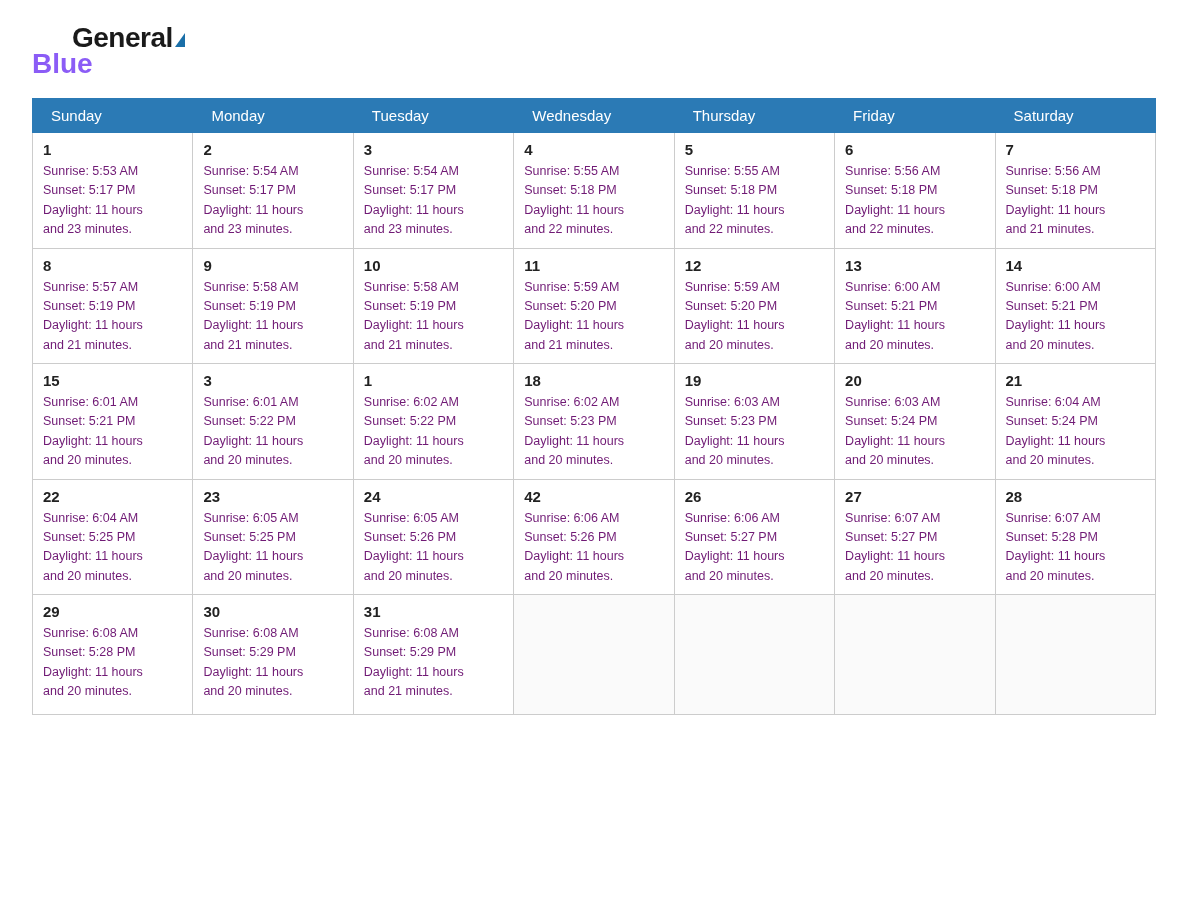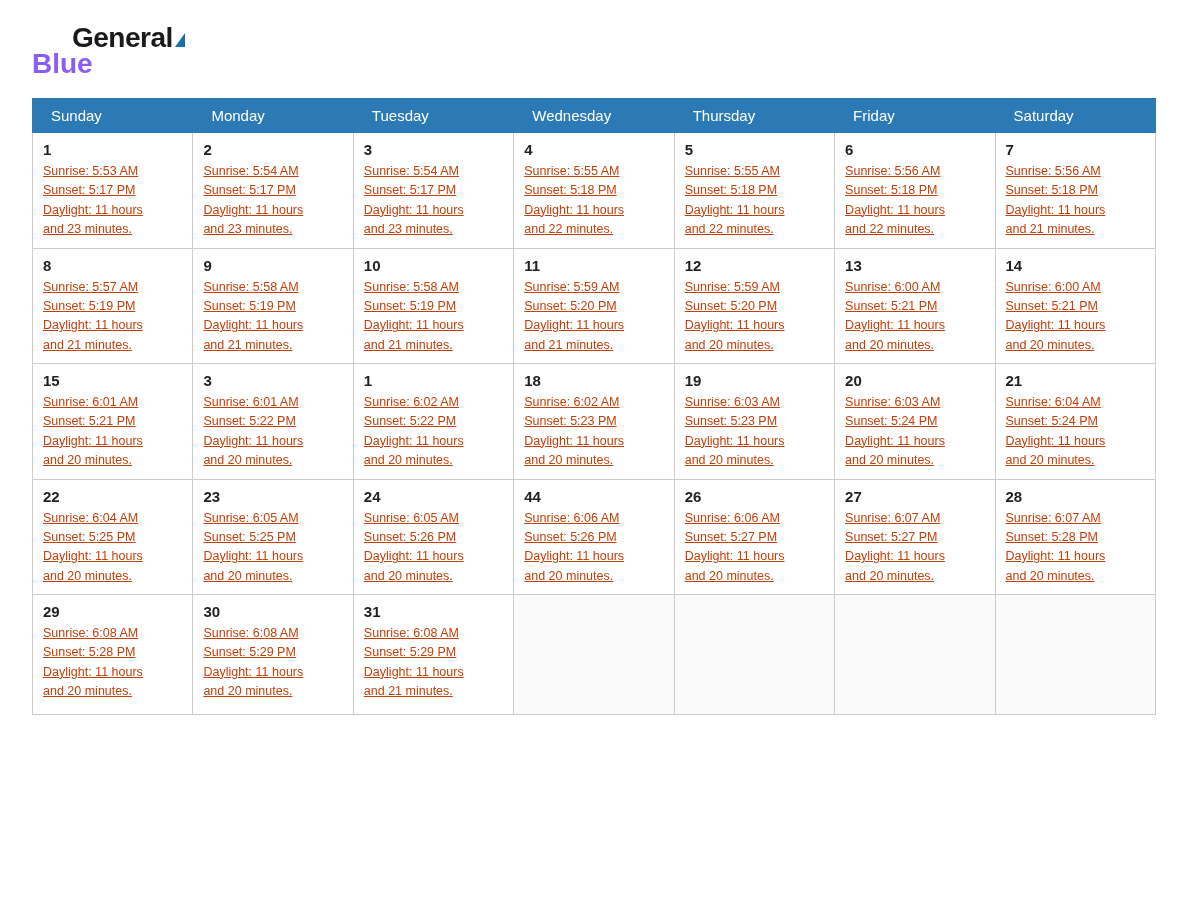--- a/index.html
+++ b/index.html
@@ -81,22 +81,21 @@
     }
     tbody tr td .day-num {
       font-size: 15px;
       font-weight: bold;
       display: block;
       margin-bottom: 4px;
     }
     tbody tr td .day-info {
       font-size: 12.5px;
       line-height: 1.55;
-      color: #c2410c;
-      text-decoration: underline;
+      color: #701a75;
     }
     tbody tr td.empty {
       background: #fafafa;
     }
     tbody tr:last-child td {
       height: 120px;
     }
   </style>
 </head>
 <body>
@@ -224,21 +223,21 @@
         </td>
         <td>
           <span class="day-num">23</span>
           <div class="day-info">Sunrise: 6:05 AM<br>Sunset: 5:25 PM<br>Daylight: 11 hours<br>and 20 minutes.</div>
         </td>
         <td>
           <span class="day-num">24</span>
           <div class="day-info">Sunrise: 6:05 AM<br>Sunset: 5:26 PM<br>Daylight: 11 hours<br>and 20 minutes.</div>
         </td>
         <td>
-          <span class="day-num">44</span>
+          <span class="day-num">42</span>
           <div class="day-info">Sunrise: 6:06 AM<br>Sunset: 5:26 PM<br>Daylight: 11 hours<br>and 20 minutes.</div>
         </td>
         <td>
           <span class="day-num">26</span>
           <div class="day-info">Sunrise: 6:06 AM<br>Sunset: 5:27 PM<br>Daylight: 11 hours<br>and 20 minutes.</div>
         </td>
         <td>
           <span class="day-num">27</span>
           <div class="day-info">Sunrise: 6:07 AM<br>Sunset: 5:27 PM<br>Daylight: 11 hours<br>and 20 minutes.</div>
         </td>

